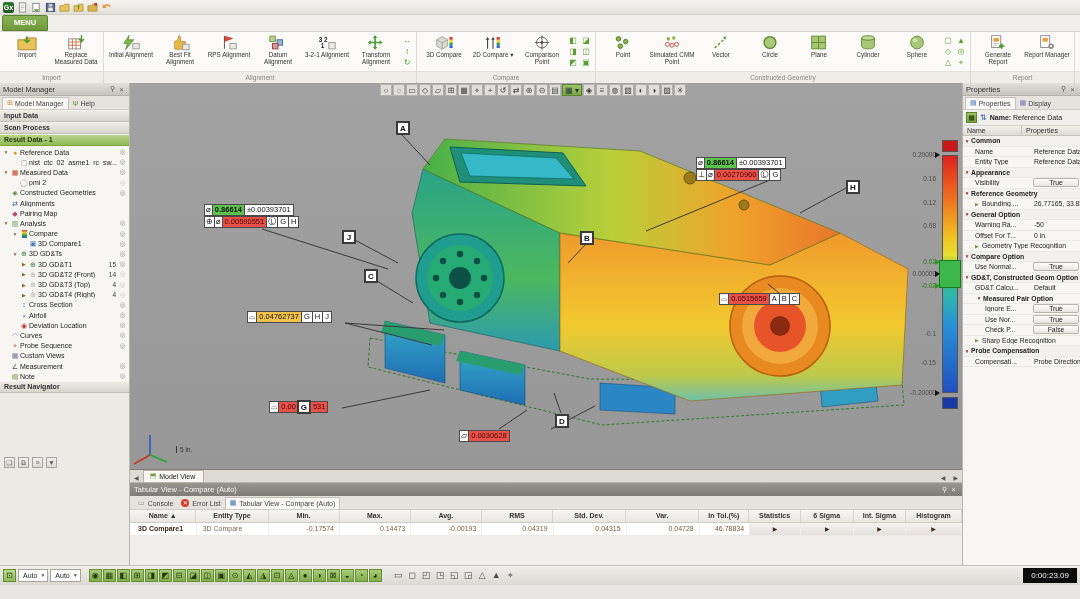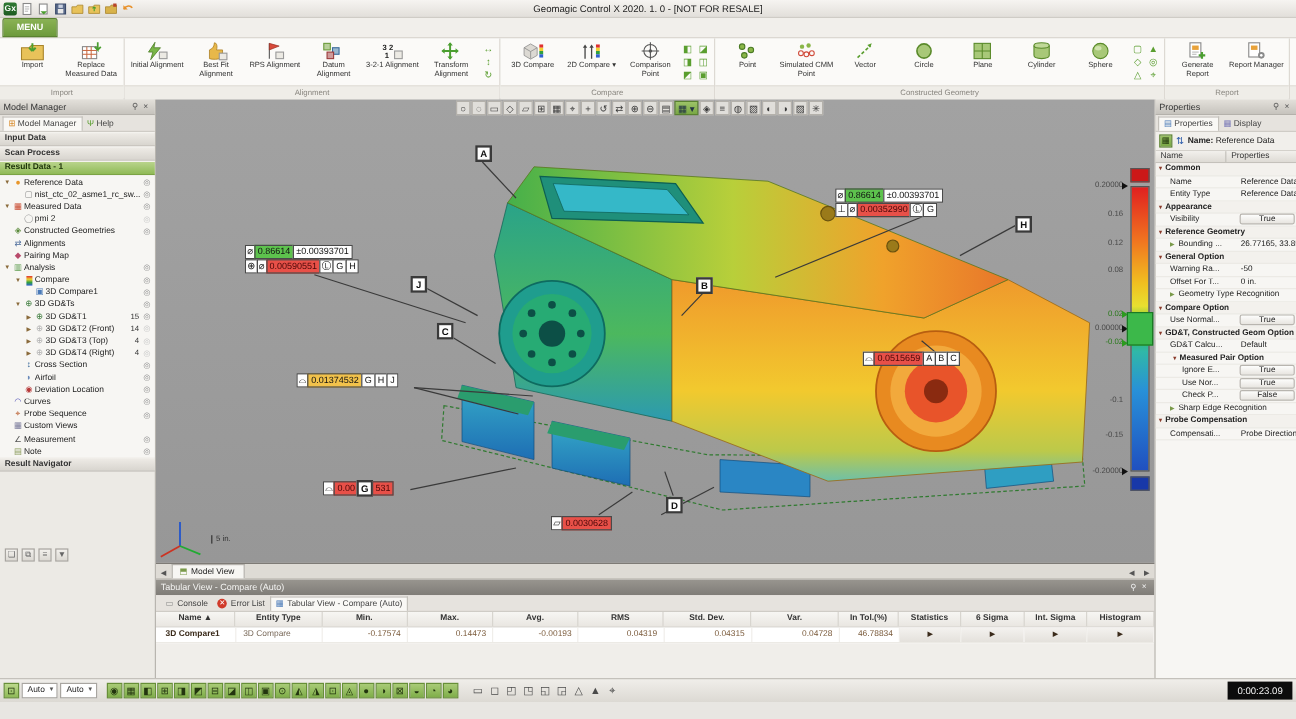--- a/index.html
+++ b/index.html
@@ -64,21 +64,21 @@
   .viewport { position:relative; height:387px; background:linear-gradient(#a2a2a2,#979797); border-bottom:1px solid #7e7b76; overflow:hidden; }
   .vtoolbar { position:absolute; top:1px; left:250px; display:flex; gap:1px; z-index:5; }
   .vtool { width:12px; height:12px; font-size:8px; line-height:12px; text-align:center; color:#3a3a3a; background:rgba(235,233,228,0.85); border:1px solid #b4b1ab; }
   .vtool.green { background:linear-gradient(#9cc368,#79a844); border-color:#5a8230; color:#234; width:20px; }
   .model-svg { position:absolute; left:0; top:0; z-index:1; }
 
   .anno { position:absolute; z-index:6; }
   .arow { display:flex; }
   .acell { background:#fdfdfd; border:1px solid #4a4a4a; height:12px; line-height:10px; padding:0 2px; font-size:7.5px; color:#111; margin-left:-1px; white-space:nowrap; }
   .acell.sym { font-size:8px; padding:0 1px; }
-  .acell.green { background:#5dc24d; }
+  .acell.green { background:#5dc24d;font-weight:bold; }
   .acell.red { background:#e85048; color:#4a0808; }
   .acell.yellow { background:#f2c24b; }
   .balloon { width:14px; height:14px; background:#fdfdfd; border:2px solid #3a3a3a; font-size:8px; font-weight:bold; text-align:center; line-height:11px; color:#111; }
   .balloon.abs { position:absolute; z-index:6; }
 
   
   .scalebar { position:absolute; z-index:4; }
   .scale-label { position:absolute; right:26px; width:40px; text-align:right; font-size:6.5px; color:#4a4a4a; }
   .scale-label.greenlab { color:#2c7a1e; }
   .marker { position:absolute; width:0; height:0; border-top:3px solid transparent; border-bottom:3px solid transparent; }
@@ -158,21 +158,20 @@
             <rect x="8" y="1" width="3" height="3" fill="#b8452a"></rect>
           </svg>
         </span>
         <span class="qicon">
           <svg viewBox="0 0 12 12">
             <path d="M2.5 6c2-3.5 6-3.5 7.5-1" stroke="#e8912a" stroke-width="1.5" fill="none"></path>
             <path d="M2 2.5v4h4z" fill="#e8912a"></path>
           </svg>
         </span>
       </div>
-    <div class="title-text">Geomagic Control X 2020. 1. 0 - [NOT FOR RESALE]</div>
   </div>
 
   <div class="menubar">
     <div class="menu-btn">MENU</div>
   </div>
 
   <div class="ribbon" id="ribbon">
       <div class="rgroup">
         <div class="ritems">
           <div class="ritem">
@@ -733,29 +732,29 @@
             </div>
             <div class="anno" style="left: 567px; top: 74px;">
               <div class="arow">
                 <span class="acell sym">⌀</span>
                 <span class="acell green">0.86614</span>
                 <span class="acell">±0.00393701</span>
               </div>
               <div class="arow">
                 <span class="acell sym">⊥</span>
                 <span class="acell sym">⌀</span>
-                <span class="acell red">0.00352990</span>
+                <span class="acell red">0.00270960</span>
                 <span class="acell sym">Ⓛ</span>
                 <span class="acell">G</span>
               </div>
             </div>
             <div class="anno" style="left: 118px; top: 228px;">
               <div class="arow">
                 <span class="acell sym">⌓</span>
-                <span class="acell yellow">0.01374532</span>
+                <span class="acell yellow">0.04762737</span>
                 <span class="acell">G</span>
                 <span class="acell">H</span>
                 <span class="acell">J</span>
               </div>
             </div>
             <div class="anno" style="left: 590px; top: 210px;">
               <div class="arow">
                 <span class="acell sym">⌓</span>
                 <span class="acell red">0.0515659</span>
                 <span class="acell">A</span>

